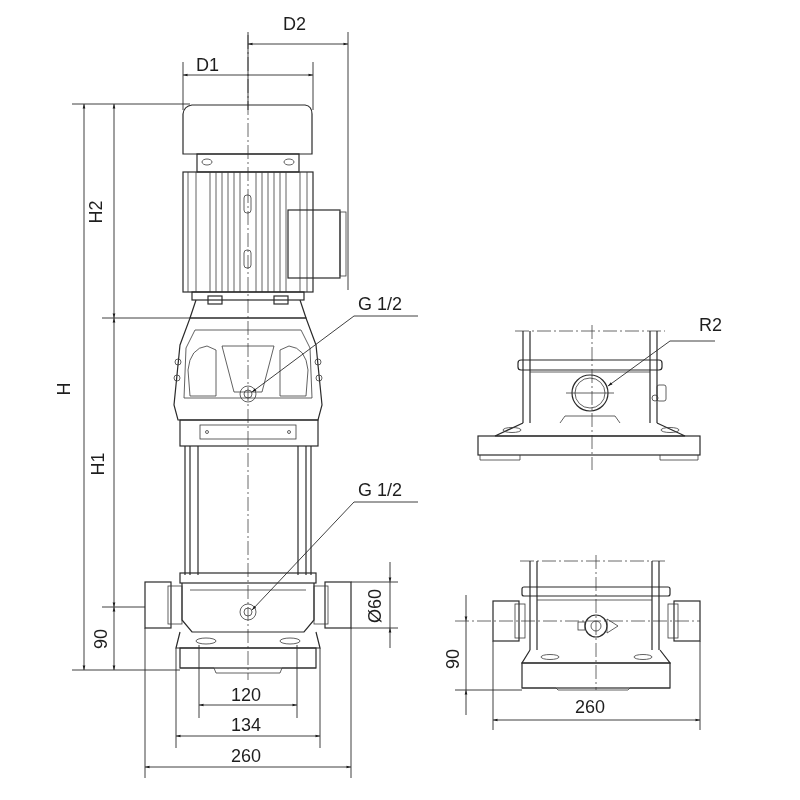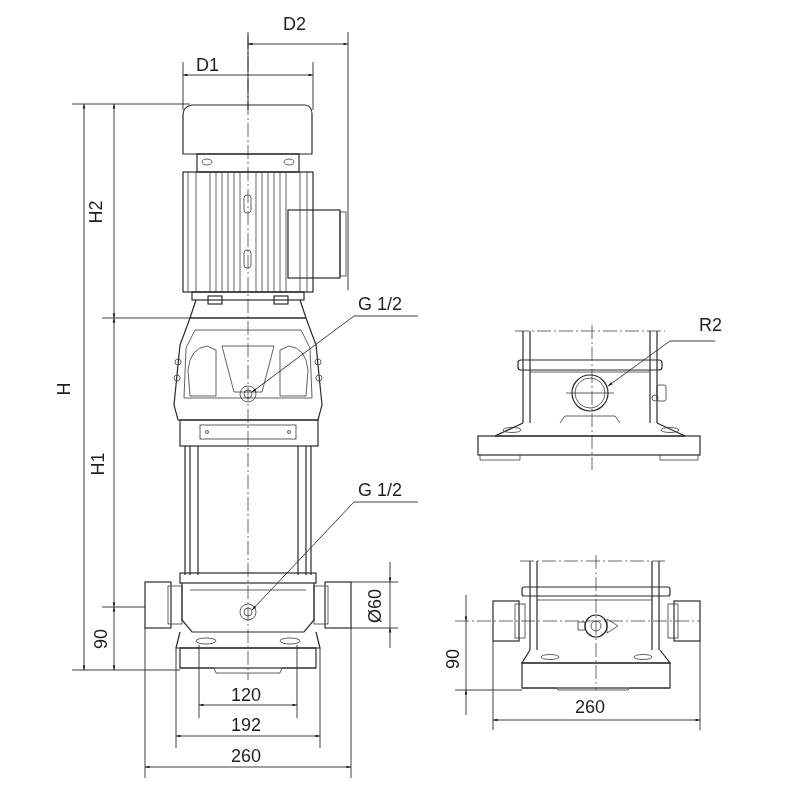--- a/index.html
+++ b/index.html
@@ -225,21 +225,21 @@
 <span class="lbl" style="left:283px;top:15px;">D2</span>
 
 <span class="lbl vlbl" style="left:57px;top:380px;">H</span>
 <span class="lbl vlbl" style="left:84px;top:203px;">H2</span>
 <span class="lbl vlbl" style="left:86px;top:455px;">H1</span>
 <span class="lbl vlbl" style="left:91px;top:630px;">90</span>
 
 <span class="lbl vlbl" style="left:358px;top:597px;">Ø60</span>
 
 <span class="lbl" style="left:231px;top:686px;">120</span>
-<span class="lbl" style="left:231px;top:716px;">192</span>
+<span class="lbl" style="left:231px;top:716px;">134</span>
 <span class="lbl" style="left:231px;top:747px;">260</span>
 
 <span class="lbl" style="left:358px;top:295px;">G 1/2</span>
 <span class="lbl" style="left:358px;top:481px;">G 1/2</span>
 
 <span class="lbl" style="left:699px;top:316px;">R2</span>
 
 <span class="lbl vlbl" style="left:443px;top:650px;">90</span>
 <span class="lbl" style="left:575px;top:698px;">260</span>
 

